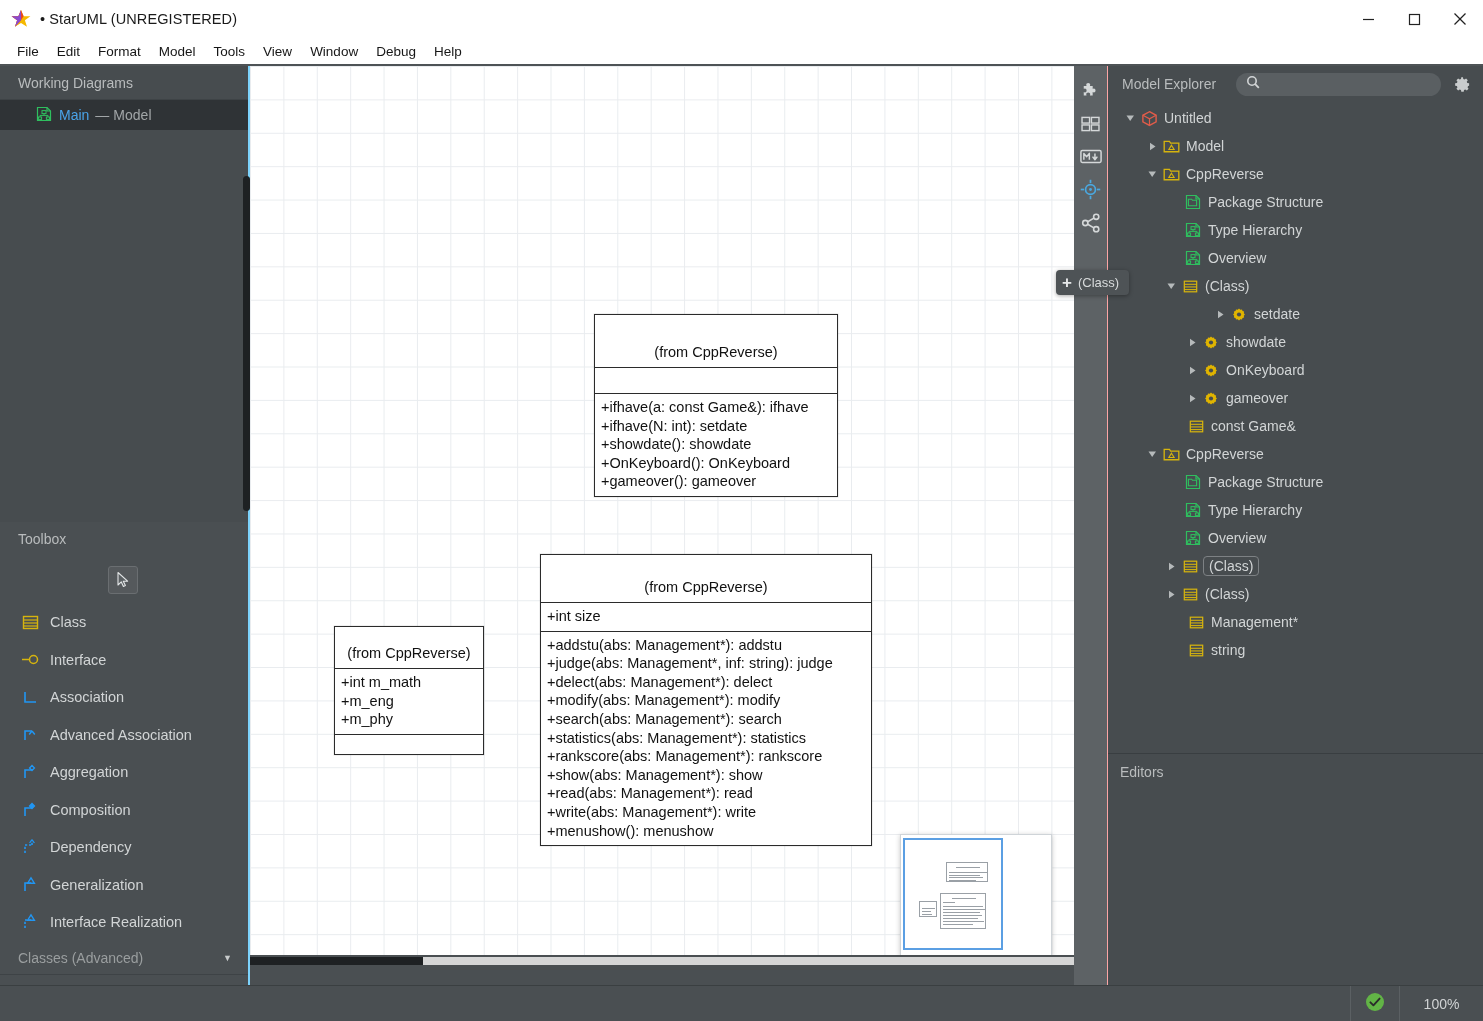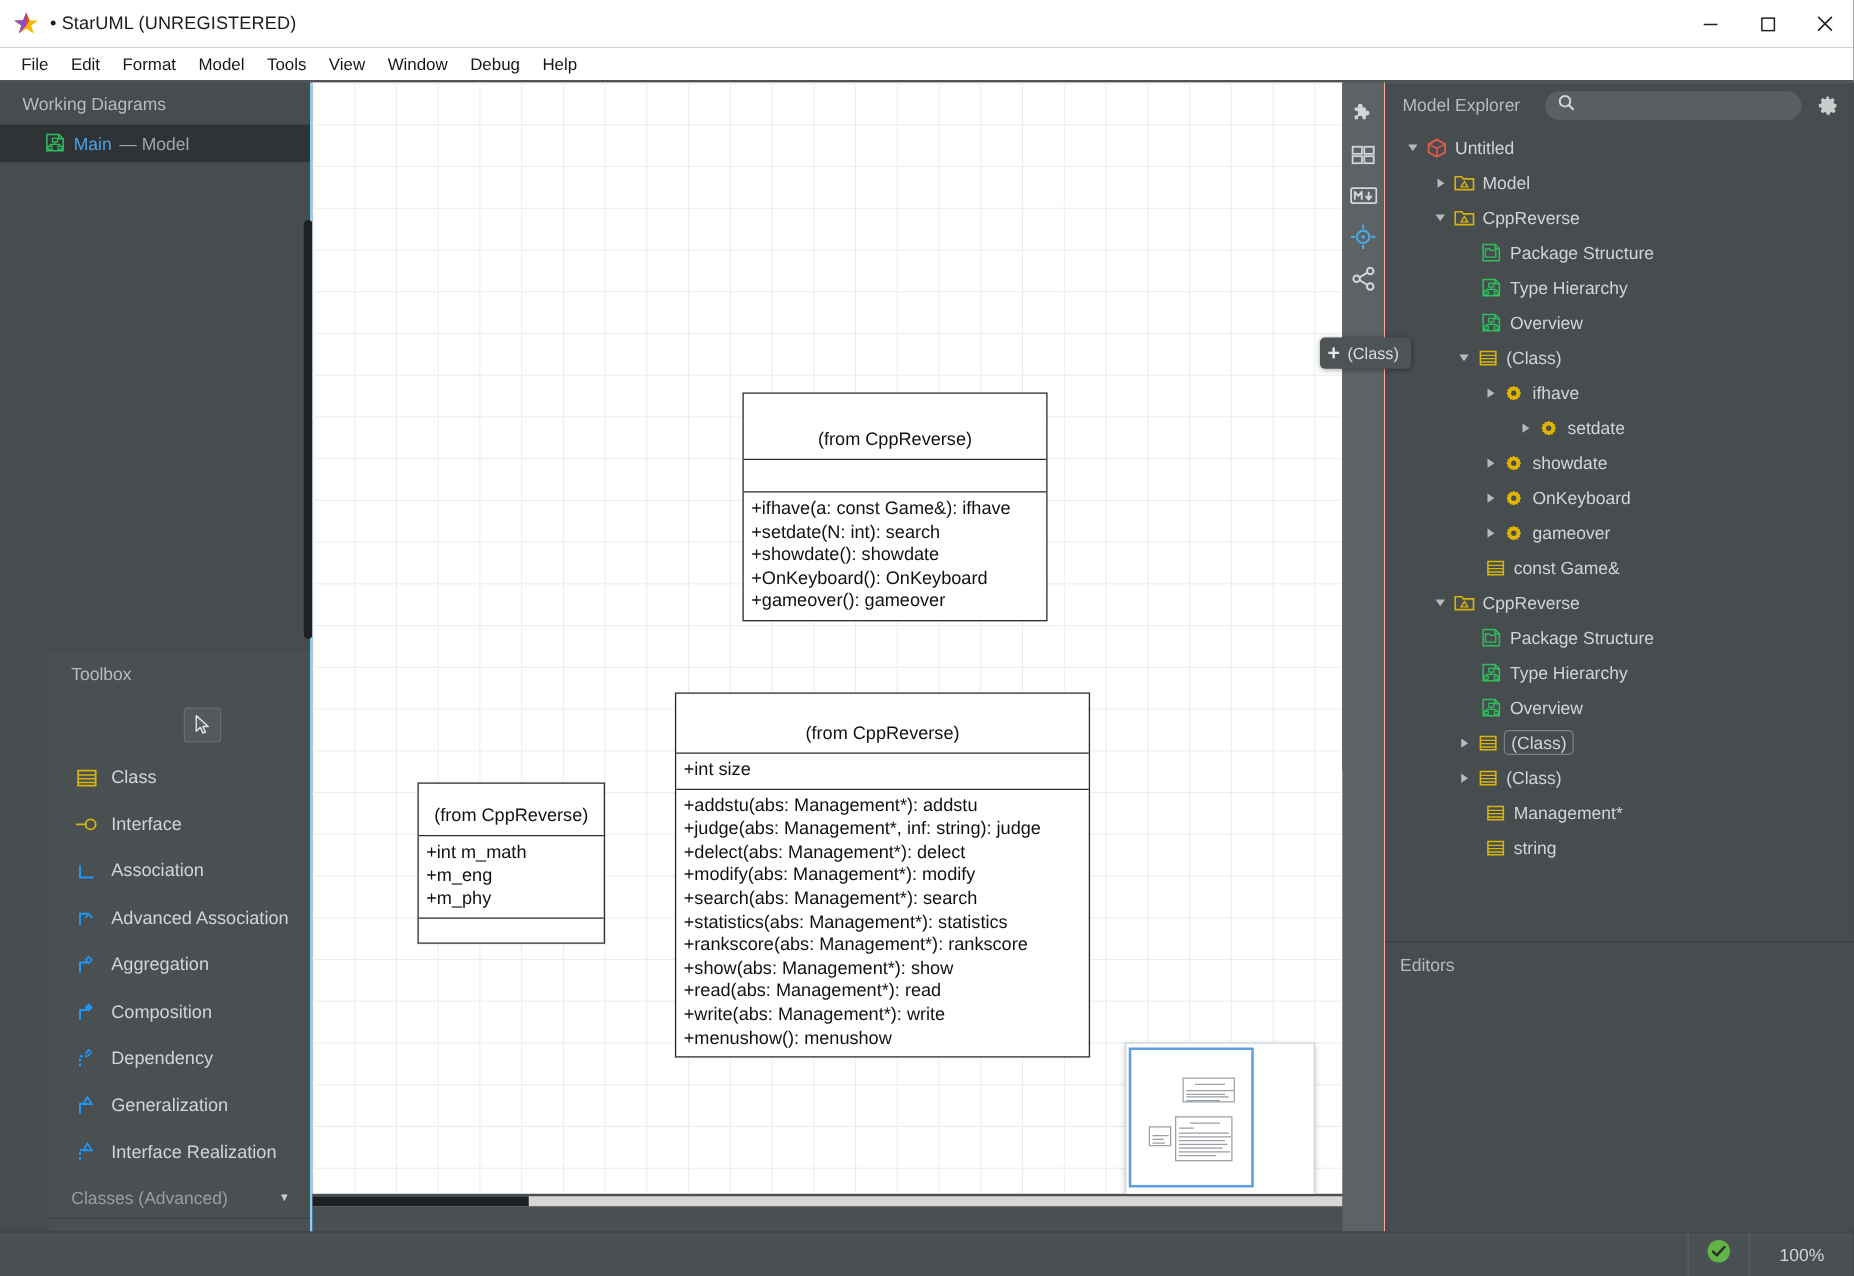--- a/index.html
+++ b/index.html
@@ -51,21 +51,21 @@
   .diagram-item {
     height: 30px; display: flex; align-items: center; padding-left: 36px;
     background: #2f3336; font-size: 14px; color: #3e9ae0;
   }
   .diagram-item .dlabel { color: #4aa3e8; }
   .diagram-item .dsub { color: #a2a6a8; margin-left: 6px; }
   .diagram-item svg { margin-right: 7px; }
   .sidebar-spacer { flex: 1 1 auto; background: #474c4f; }
 
   
-  .toolbox { background: #4a4f52; display: flex; flex-direction: column; min-height: 0; margin-left: 39px; }
+  .toolbox { background: #4a4f52; display: flex; flex-direction: column; min-height: 0; }
   .toolbox-header {
     height: 34px; display: flex; align-items: center; padding-left: 18px;
     font-size: 14px; color: #b9bcbd;
   }
   .pointer-row { height: 48px; display: flex; align-items: center; padding-left: 108px; }
   .pointer-btn {
     width: 30px; height: 28px; background: #55595c; border: 1px solid #6a6e71;
     border-radius: 3px; display: flex; align-items: center; justify-content: center;
   }
   .group-header {
@@ -381,21 +381,21 @@
 
         <div class="uml" style="left:344px; top:248px; width:244px;">
           <div class="comp name-comp" style="height:53px;">
             <span class="fromtxt">(from CppReverse)</span>
           </div>
           <div class="comp attrs">
             <div class="empty-comp"></div>
           </div>
           <div class="comp ops">
             <div class="row">+ifhave(a: const Game&amp;): ifhave</div>
-            <div class="row">+setdate(N: int): search</div>
+            <div class="row">+ifhave(N: int): setdate</div>
             <div class="row">+showdate(): showdate</div>
             <div class="row">+OnKeyboard(): OnKeyboard</div>
             <div class="row">+gameover(): gameover</div>
           </div>
         </div>
 
         <div class="uml" style="left:290px; top:488px; width:332px;">
           <div class="comp name-comp" style="height:48px;">
             <span class="fromtxt">(from CppReverse)</span>
           </div>
@@ -637,34 +637,20 @@
             <svg width="15" height="15" viewBox="0 0 17 17">
               <rect x="1.5" y="2.5" width="14" height="12" fill="none" stroke="#d6b40e" stroke-width="1.4"></rect>
               <line x1="1.5" y1="6" x2="15.5" y2="6" stroke="#d6b40e" stroke-width="1.2"></line>
               <line x1="1.5" y1="9" x2="15.5" y2="9" stroke="#d6b40e" stroke-width="1.2"></line>
               <line x1="1.5" y1="12" x2="15.5" y2="12" stroke="#d6b40e" stroke-width="1.2"></line>
             </svg>
           </span>
           <span class="tlabel">(Class)</span>
         </div>
 
-        <div class="tnode" style="padding-left:76px">
-          <span class="arrow">
-            <svg width="9" height="9" viewBox="0 0 9 9">
-                <polygon points="2,0.8 7.5,4.5 2,8.2" fill="#b6babb"></polygon>
-              </svg>
-          </span>
-          <span class="tico">
-            <svg width="14" height="14" viewBox="0 0 14 14">
-              <path d="M7 1.6l1.3 1.1 1.7-.3.5 1.6 1.6.5-.3 1.7 1.1 1.3-1.1 1.3.3 1.7-1.6.5-.5 1.6-1.7-.3L7 13.4l-1.3-1.1-1.7.3-.5-1.6-1.6-.5.3-1.7L1.1 7.5l1.1-1.3-.3-1.7 1.6-.5.5-1.6 1.7.3z" fill="#e0b400"></path>
-              <circle cx="7" cy="7.5" r="2.1" fill="#474c4f"></circle>
-            </svg>
-          </span>
-          <span class="tlabel">ifhave</span>
-        </div>
 
         <div class="tnode" style="padding-left:104px">
           <span class="arrow">
             <svg width="9" height="9" viewBox="0 0 9 9">
                 <polygon points="2,0.8 7.5,4.5 2,8.2" fill="#b6babb"></polygon>
               </svg>
           </span>
           <span class="tico">
             <svg width="14" height="14" viewBox="0 0 14 14">
               <path d="M7 1.6l1.3 1.1 1.7-.3.5 1.6 1.6.5-.3 1.7 1.1 1.3-1.1 1.3.3 1.7-1.6.5-.5 1.6-1.7-.3L7 13.4l-1.3-1.1-1.7.3-.5-1.6-1.6-.5.3-1.7L1.1 7.5l1.1-1.3-.3-1.7 1.6-.5.5-1.6 1.7.3z" fill="#e0b400"></path>

